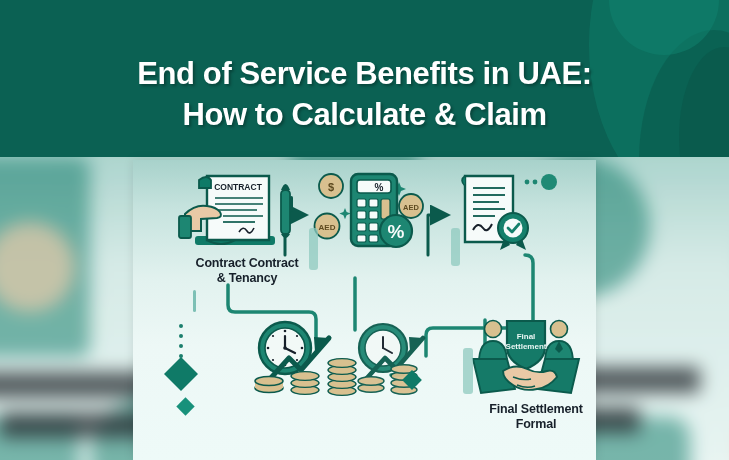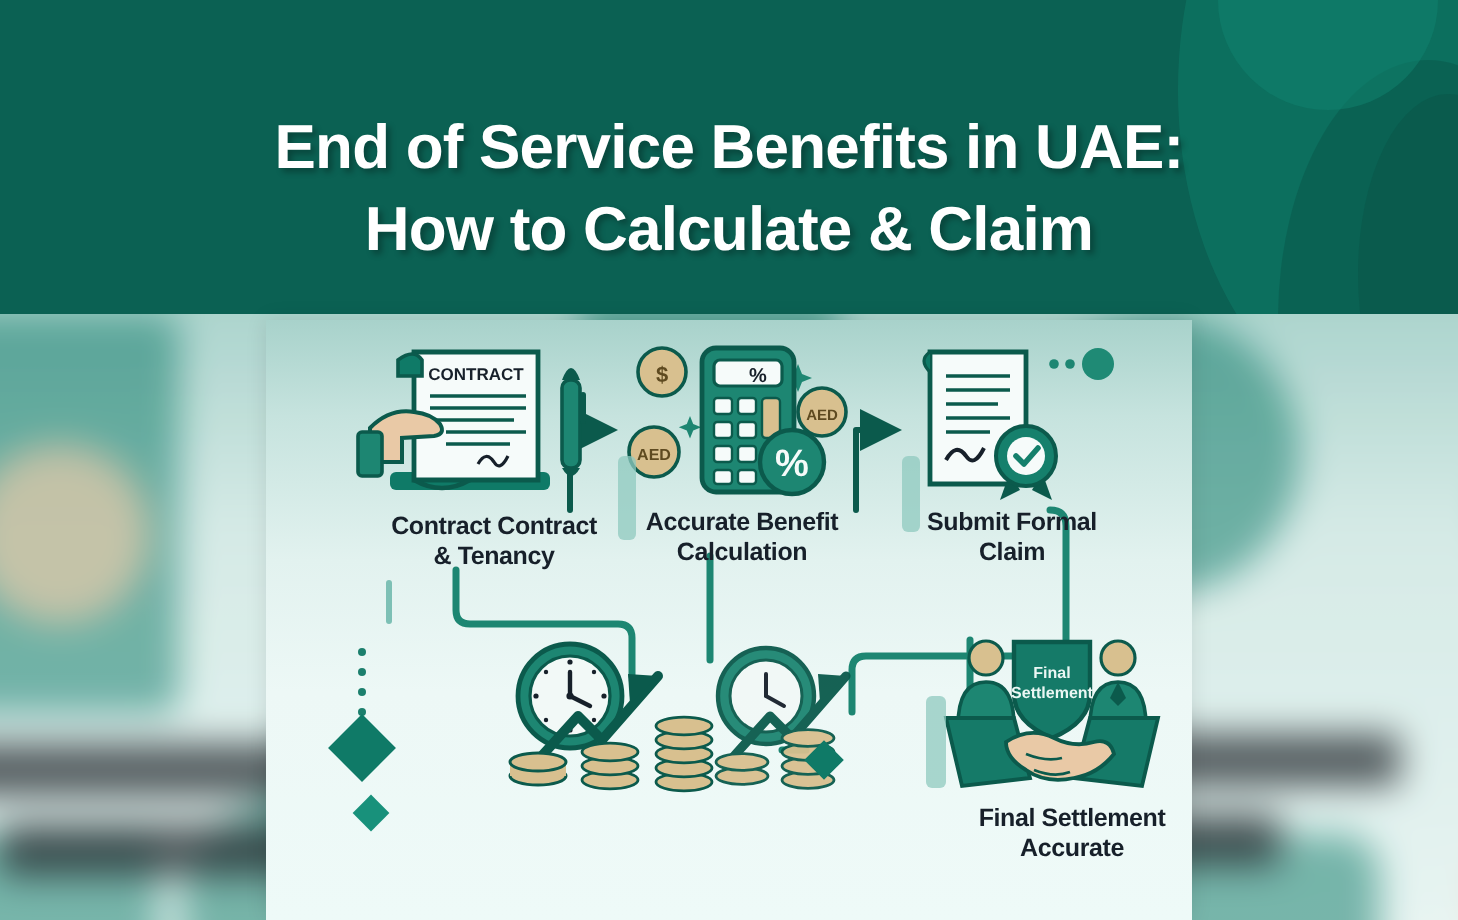--- a/index.html
+++ b/index.html
@@ -242,24 +242,20 @@
         <rect x="58" y="67" width="9" height="7" rx="1.6"></rect>
       </g>
       <rect x="70" y="31" width="9" height="20" rx="2" fill="#d8c08f" stroke="#0b5a4c" stroke-width="1.2"></rect>
 
       <g>
         <circle cx="85" cy="63" r="16" fill="#1d8672" stroke="#0b5a4c" stroke-width="2.2"></circle>
         <text x="85" y="70" font-family="'Liberation Sans',sans-serif" font-size="19" font-weight="bold" fill="#f6fbfa" text-anchor="middle">%</text>
       </g>
     </svg>
   </div>
-  <div class="node-label" style="left:163px;top:94px;">
-    <div>Accurate Benefit</div>
-    <div>Calculation</div>
-  </div>
 
   <div class="node" style="left:318px;top:8px;width:110px;height:86px;">
     <svg width="110" height="86" viewBox="0 0 110 86">
 
       <path d="M14,8 L62,8 L62,74 L14,74 Z" fill="#f6fbfa" stroke="#0b5a4c" stroke-width="2.4"></path>
       <path d="M14,8 q-6,4 0,10" fill="#0f7a67" stroke="#0b5a4c" stroke-width="1.6"></path>
       <g stroke="#0b5a4c" stroke-width="1.8">
         <line x1="22" y1="20" x2="54" y2="20"></line>
         <line x1="22" y1="27" x2="54" y2="27"></line>
         <line x1="22" y1="34" x2="48" y2="34"></line>
@@ -275,24 +271,20 @@
         <circle cx="62" cy="60" r="9.5" fill="#f6fbfa"></circle>
         <path d="M57,60 l4,4 l7,-8" fill="none" stroke="#15806c" stroke-width="2.8" stroke-linecap="round" stroke-linejoin="round"></path>
       </g>
 
       <g>
         <circle cx="76" cy="14" r="2.4" fill="#1d8672"></circle>
         <circle cx="84" cy="14" r="2.4" fill="#1d8672"></circle>
         <circle cx="98" cy="14" r="8" fill="#1f8a75"></circle>
       </g>
     </svg>
-  </div>
-  <div class="node-label" style="left:298px;top:94px;">
-    <div>Submit Formal</div>
-    <div>Claim</div>
   </div>
 
   <div class="node" style="left:110px;top:158px;width:128px;height:82px;">
     <svg width="128" height="82" viewBox="0 0 128 82">
 
       <g>
         <circle cx="42" cy="30" r="26" fill="#1d8672" stroke="#0b5a4c" stroke-width="2.4"></circle>
         <circle cx="42" cy="30" r="20" fill="#f2f9f7" stroke="#0b5a4c" stroke-width="1.6"></circle>
         <g fill="#17202a">
           <circle cx="42" cy="13" r="1.3"></circle>
@@ -377,21 +369,21 @@
 
       <g>
         <path d="M40,56 q12,-8 24,-2 q10,5 20,2 q8,-2 10,6 q-8,10 -20,12 q-14,3 -24,-4 q-10,-6 -10,-14 z" fill="#e9c9a6" stroke="#0b5a4c" stroke-width="1.9"></path>
         <path d="M50,62 q10,4 18,2" fill="none" stroke="#0b5a4c" stroke-width="1.4"></path>
         <path d="M54,70 q10,4 18,1" fill="none" stroke="#0b5a4c" stroke-width="1.4"></path>
       </g>
     </svg>
   </div>
   <div class="node-label" style="left:318px;top:242px;width:170px;text-align:center;">
     <div>Final Settlement</div>
-    <div>Accurate</div>
+    <div>Formal</div>
   </div>
 
   <div class="deco-dot" style="left:46px;top:164px;width:4px;height:4px;"></div>
   <div class="deco-dot" style="left:46px;top:174px;width:4px;height:4px;"></div>
   <div class="deco-dot" style="left:46px;top:184px;width:4px;height:4px;"></div>
   <div class="deco-dot" style="left:46px;top:194px;width:4px;height:4px;"></div>
   <div class="deco-diamond" style="left:36px;top:202px;width:24px;height:24px;"></div>
   <div class="deco-diamond lite" style="left:46px;top:240px;width:13px;height:13px;"></div>
   <div class="deco-diamond" style="left:272px;top:213px;width:14px;height:14px;"></div>
   <div class="deco-bar" style="left:176px;top:68px;width:9px;height:42px;"></div>

